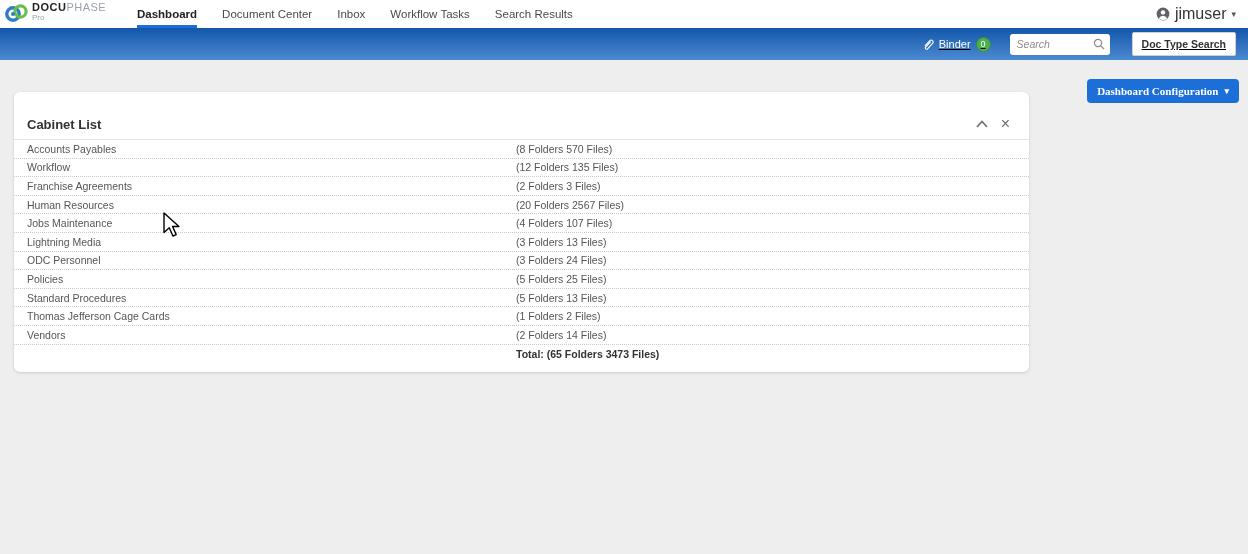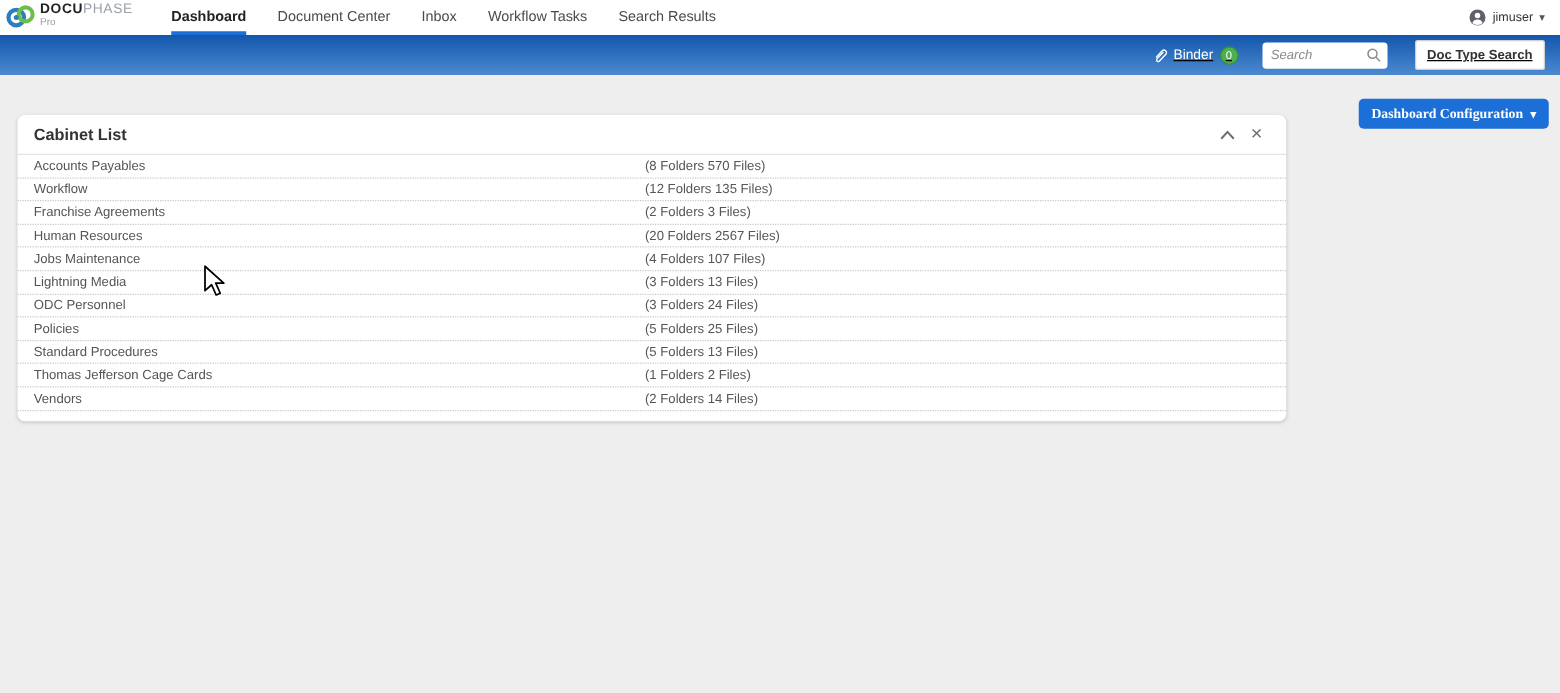--- a/index.html
+++ b/index.html
@@ -25,21 +25,21 @@
   .logo-bold{font-weight:bold;color:#222;}
   .logo-light{font-weight:400;color:#9aa2ab;}
   .logo-pro{font-size:8px;color:#9aa2ab;margin-top:1px;}
 
   .nav{position:absolute;left:137px;top:0;height:28px;display:flex;gap:25px;}
   .nav-item{position:relative;height:28px;display:flex;align-items:center;font-size:11.5px;color:#4a4a4a;cursor:pointer;white-space:nowrap;}
   .nav-item.active{color:#222;font-weight:bold;}
   .nav-item.active::after{content:"";position:absolute;left:0;right:0;bottom:0;height:3px;background:var(--accent);}
 
   .user-wrap{position:absolute;right:12px;top:0;height:28px;display:flex;align-items:center;gap:5px;cursor:pointer;}
-  .user-name{font-size:10px;color:#333;}
+  .user-name{font-size:16px;color:#333;}
   .caret{font-size:9px;color:#555;line-height:1;}
 
   
   .band{position:absolute;left:0;top:28px;width:1248px;height:32px;
         background:linear-gradient(to bottom,var(--band-top),var(--band-bottom));
         display:flex;align-items:center;justify-content:flex-end;text-decoration:underline;}
   .binder{display:flex;align-items:center;gap:5px;color:#fff;font-size:11px;cursor:pointer;margin-right:19px;}
   .binder-badge{width:15px;height:15px;border-radius:50%;background:var(--badge-green);border:1px solid #3d8b40;
         color:#fff;font-size:9px;display:flex;align-items:center;justify-content:center;}
   .search-box{position:relative;width:100px;height:21px;margin-right:22px;}
@@ -52,21 +52,21 @@
         font-family:"Liberation Sans",sans-serif;white-space:nowrap;}
 
   
   .dash-config-btn{position:absolute;right:9px;top:79px;height:24px;background:var(--accent);color:#fff;
         border:none;border-radius:4px;font-size:11px;font-weight:bold;padding:0 10px;cursor:pointer;
         display:flex;align-items:center;gap:6px;font-family:Liberation Serif, serif;}
   .dash-config-btn .caret{color:#fff;}
 
   .panel{position:absolute;left:14px;top:92px;width:1015px;background:#fff;border-radius:6px;
         box-shadow:0 1px 3px rgba(0,0,0,.15);padding-bottom:8px;}
-  .panel-head{display:flex;align-items:flex-start;justify-content:space-between;padding:8px 13px 7px 13px;}
+  .panel-head{display:flex;align-items:flex-end;justify-content:space-between;padding:24px 13px 7px 13px;}
   .panel-title{font-size:13px;font-weight:600;color:var(--text-dark);}
   .panel-icons{display:flex;align-items:center;gap:13px;padding-right:6px;}
   .icon-btn{color:#6d6d6d;cursor:pointer;display:flex;align-items:center;line-height:1;}
   .close-x{font-size:16px;font-weight:400;}
 
   .list-body{border-top:1px solid #e4e4e4;}
   .cab-row{display:flex;align-items:center;height:18.6px;padding:0 13px;border-bottom:1px dotted var(--line);}
   .row-name{flex:0 0 489px;font-size:10.5px;color:var(--text-mid);white-space:nowrap;}
   .row-count{flex:1;font-size:10.5px;color:var(--text-mid);white-space:nowrap;}
   .total-row{display:flex;align-items:center;height:19px;padding:0 13px;}
@@ -213,19 +213,23 @@
         <span class="row-name">Thomas Jefferson Cage Cards</span>
         <span class="row-count">(1 Folders 2 Files)</span>
       </div>
 
       <div class="cab-row">
         <span class="row-name">Vendors</span>
         <span class="row-count">(2 Folders 14 Files)</span>
       </div>
     </div>
 
+    <div class="total-row">
+      <span class="total-spacer"></span>
+      <span class="total-text">Total: (65 Folders 3473 Files)</span>
+    </div>
   </div>
 
   <svg class="cursor" width="22" height="26" viewBox="0 0 22 26">
     <polygon points="1,1 1,20.5 6.3,15.8 9.9,24 13.2,22.6 9.6,14.5 16,14.5" fill="#ffffff" stroke="#000000" stroke-width="1.4" stroke-linejoin="round"></polygon>
   </svg>
 
 </div>
 
 </body></html>

